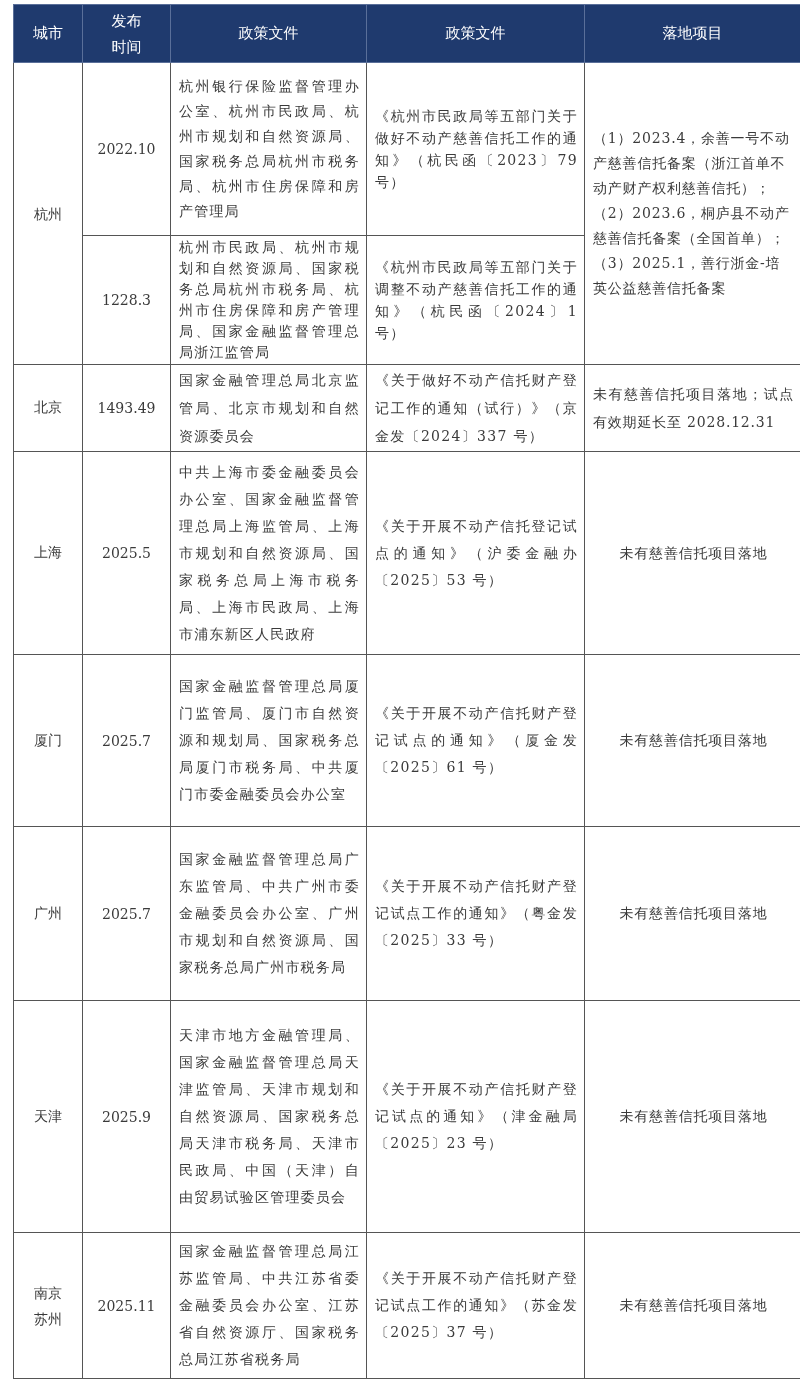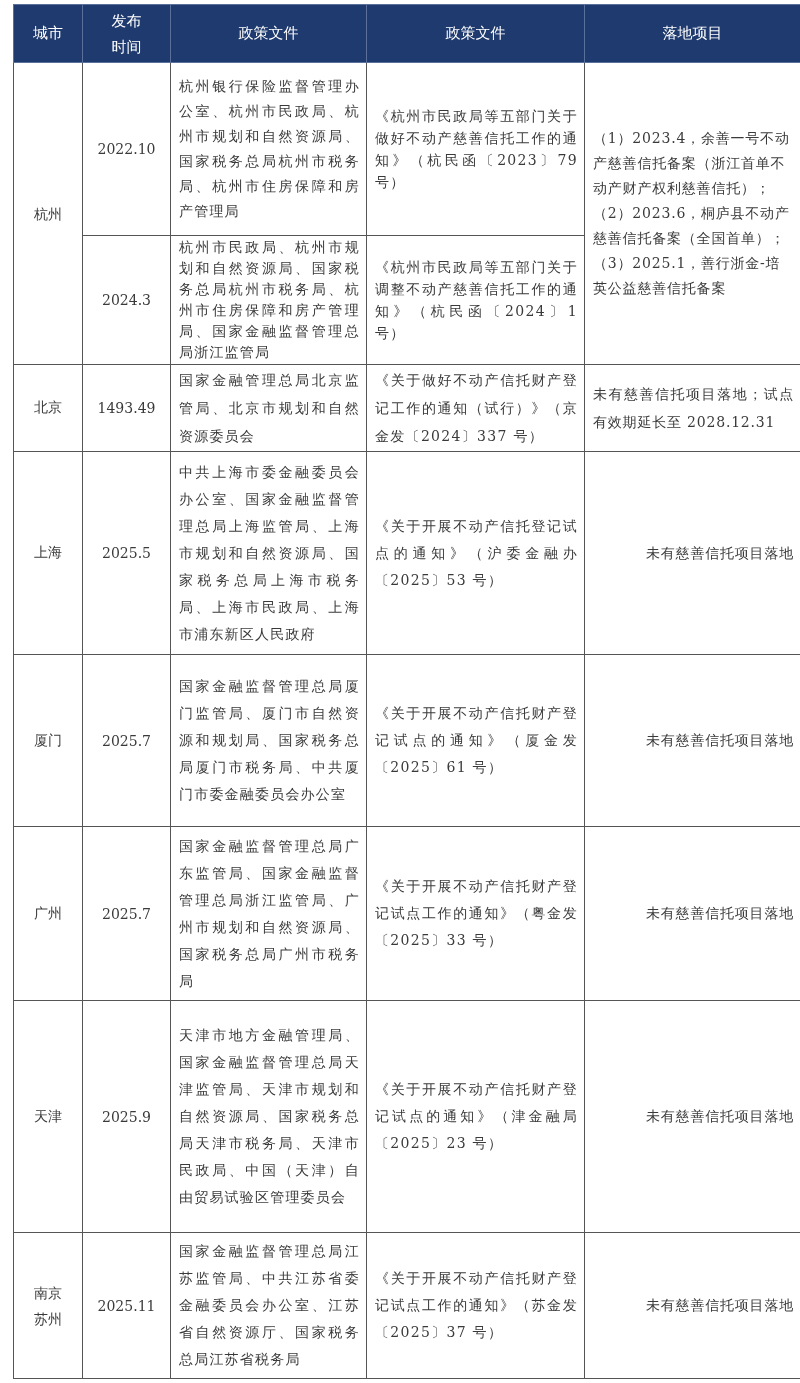--- a/index.html
+++ b/index.html
@@ -7,21 +7,21 @@
          font-family:"DejaVu Serif","Liberation Serif",serif; color:#3a3a3a; }
   table { position:absolute; left:13px; top:4px; width:787px; border-collapse:collapse; table-layout:fixed; }
   th, td { border:1.5px solid #555; padding:0; }
   thead th { background:#1f3a6e; color:#ffffff; font-weight:normal; font-size:15px; height:57px;
              text-align:center; vertical-align:middle; border-color:#5a6f99; line-height:1.55; }
   td { font-size:14px; vertical-align:middle; }
   td.city, td.date { text-align:center;margin-top:36px; }
   td.org { padding:0 6px 0 8px; line-height:25px; letter-spacing:1.2px; text-align:justify; }
   td.doc { padding:0 6px 0 8px; line-height:22px; letter-spacing:1.3px; text-align:justify; }
   td.proj { padding:0 6px 0 8px; line-height:25px; letter-spacing:0.8px; }
-  td.proj.center { text-align:right; }
+  td.proj.center { text-align:center; }
   .proj-line { display:block; }
   .city-line { display:block; line-height:26px; }
 </style>
 </head>
 <body>
 
 <table>
   <colgroup>
     <col style="width:69px">
     <col style="width:88px">
@@ -49,21 +49,21 @@
       <td class="org">杭州银行保险监督管理办公室、杭州市民政局、杭州市规划和自然资源局、国家税务总局杭州市税务局、杭州市住房保障和房产管理局</td>
       <td class="doc">《杭州市民政局等五部门关于做好不动产慈善信托工作的通知》（杭民函〔2023〕79 号）</td>
       <td class="proj" rowspan="2">
         <span class="proj-line">（1）2023.4，余善一号不动产慈善信托备案（浙江首单不动产财产权利慈善信托）；</span>
         <span class="proj-line">（2）2023.6，桐庐县不动产慈善信托备案（全国首单）；</span>
         <span class="proj-line">（3）2025.1，善行浙金-培英公益慈善信托备案</span>
       </td>
     </tr>
 
     <tr style="height:129px">
-      <td class="date">2024.3</td>
+      <td class="date">1228.3</td>
       <td class="org" style="line-height:21px">杭州市民政局、杭州市规划和自然资源局、国家税务总局杭州市税务局、杭州市住房保障和房产管理局、国家金融监督管理总局浙江监管局</td>
       <td class="doc">《杭州市民政局等五部门关于调整不动产慈善信托工作的通知》（杭民函〔2024〕1 号）</td>
     </tr>
 
     <tr style="height:87px">
       <td class="city">北京</td>
       <td class="date">1493.49</td>
       <td class="org" style="line-height:28px">国家金融管理总局北京监管局、北京市规划和自然资源委员会</td>
       <td class="doc" style="line-height:28px">《关于做好不动产信托财产登记工作的通知（试行）》（京金发〔2024〕337 号）</td>
       <td class="proj" style="line-height:28px;text-align:justify">未有慈善信托项目落地；试点有效期延长至 2028.12.31</td>
@@ -81,21 +81,21 @@
       <td class="city">厦门</td>
       <td class="date">2025.7</td>
       <td class="org" style="line-height:27px">国家金融监督管理总局厦门监管局、厦门市自然资源和规划局、国家税务总局厦门市税务局、中共厦门市委金融委员会办公室</td>
       <td class="doc" style="line-height:27px">《关于开展不动产信托财产登记试点的通知》（厦金发〔2025〕61 号）</td>
       <td class="proj center">未有慈善信托项目落地</td>
     </tr>
 
     <tr style="height:174px">
       <td class="city">广州</td>
       <td class="date">2025.7</td>
-      <td class="org" style="line-height:27px">国家金融监督管理总局广东监管局、国家金融监督管理总局浙江监管局、广州市规划和自然资源局、国家税务总局广州市税务局</td>
+      <td class="org" style="line-height:27px">国家金融监督管理总局广东监管局、中共广州市委金融委员会办公室、广州市规划和自然资源局、国家税务总局广州市税务局</td>
       <td class="doc" style="line-height:27px">《关于开展不动产信托财产登记试点工作的通知》（粤金发〔2025〕33 号）</td>
       <td class="proj center">未有慈善信托项目落地</td>
     </tr>
 
     <tr style="height:232px">
       <td class="city">天津</td>
       <td class="date">2025.9</td>
       <td class="org" style="line-height:27px">天津市地方金融管理局、国家金融监督管理总局天津监管局、天津市规划和自然资源局、国家税务总局天津市税务局、天津市民政局、中国（天津）自由贸易试验区管理委员会</td>
       <td class="doc" style="line-height:27px">《关于开展不动产信托财产登记试点的通知》（津金融局〔2025〕23 号）</td>
       <td class="proj center">未有慈善信托项目落地</td>

